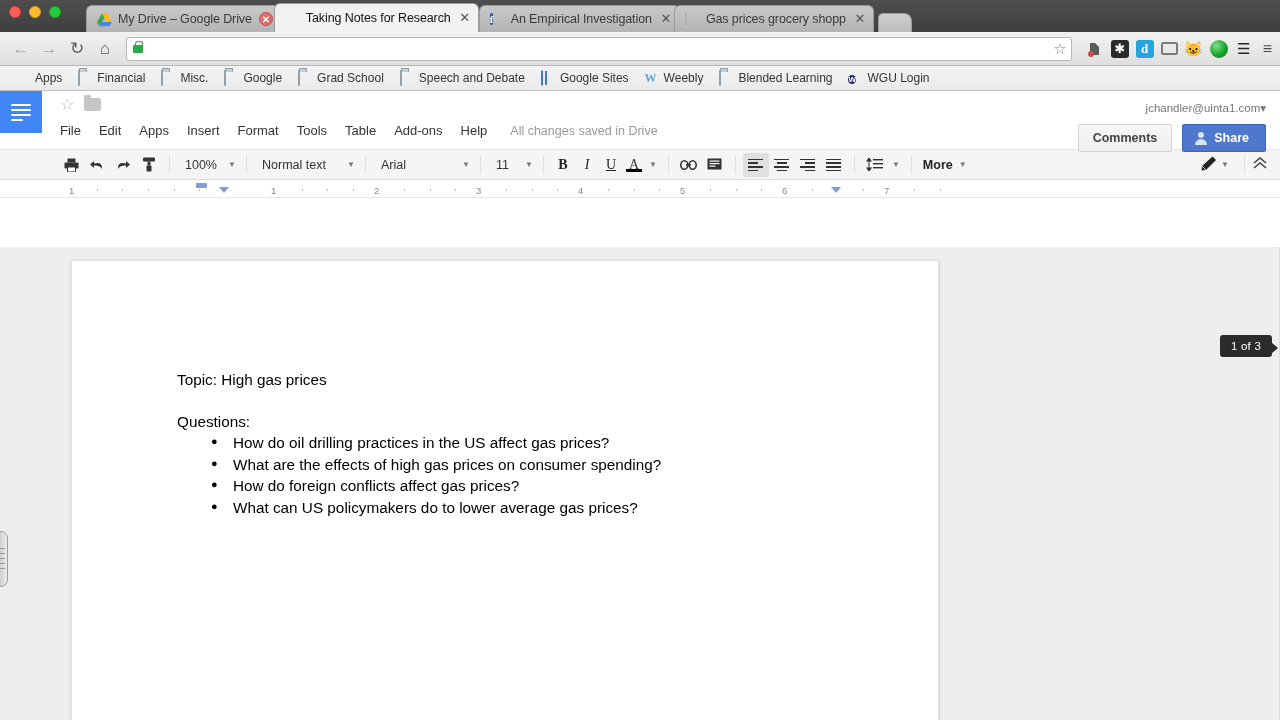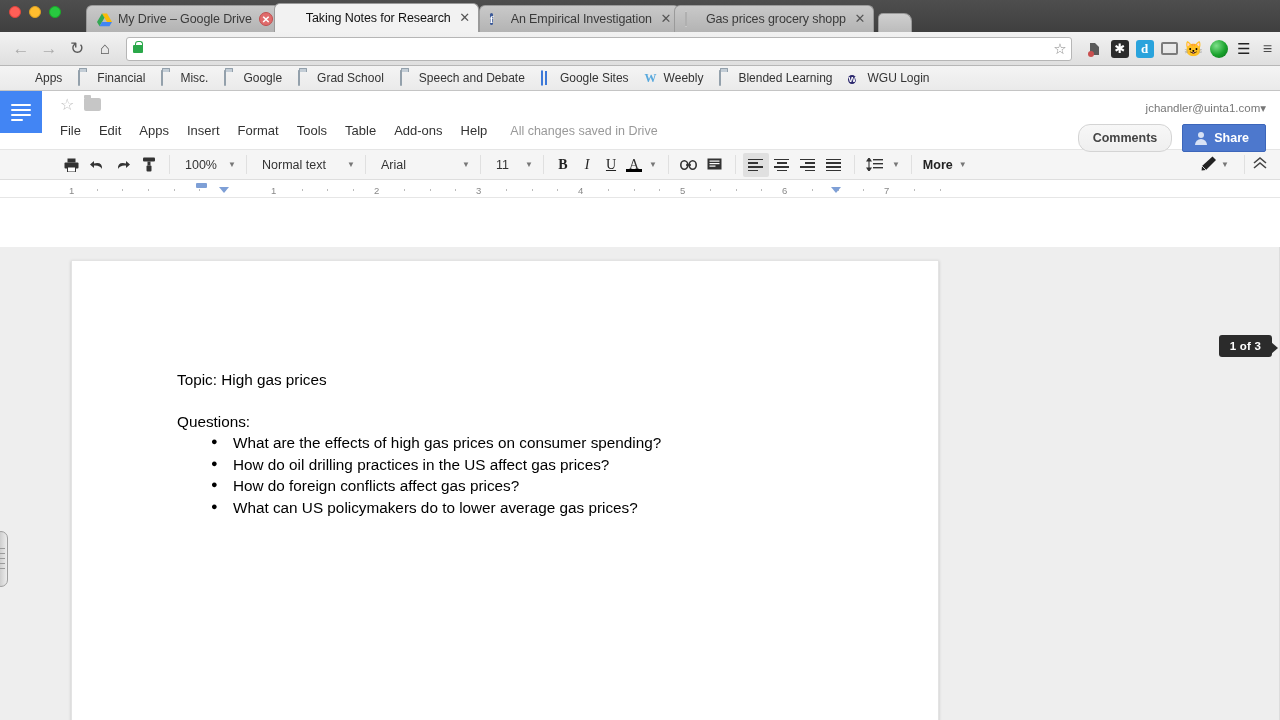--- a/index.html
+++ b/index.html
@@ -200,21 +200,21 @@
   .menubar { display: flex; align-items: center; gap: 0; margin-top: 7px; }
   .menu-item { font-size: 13px; color: #333; padding: 2px 9px; }
   .menubar .menu-item:first-child { padding-left: 0; }
   .saved-text { font-size: 12.5px; color: #999; margin-left: 14px; }
 
   .header-right { padding-right: 14px; padding-top: 7px; text-align: right; }
   .account { font-size: 11.5px; color: #777; }
   .header-btns { display: flex; gap: 10px; margin-top: 8px; justify-content: flex-end; }
   .btn-comments {
     background: linear-gradient(to bottom,#f7f7f7,#efefef); border: 1px solid #d4d4d4;
-    border-radius: 12px; font-size: 12.5px; color: #444; padding: 6px 14px; font-weight: bold;
+    border-radius: 2px; font-size: 12.5px; color: #444; padding: 6px 14px; font-weight: bold;
   }
   .btn-share {
     background: #4d78cd; border: 1px solid #3c66ba; border-radius: 2px;
     font-size: 12.5px; color: #fff; padding: 6px 16px 6px 12px; font-weight: bold;
     display: flex; align-items: center; gap: 6px;
   }
   .share-person { width: 13px; height: 13px; position: relative; flex:0 0 13px; }
   .share-person::before {
     content:""; position:absolute; left:3px; top:0; width:6px; height:6px; border-radius:50%; background:#d8e2f5;
   }
@@ -283,21 +283,21 @@
   .doc-list { margin: 0; padding-left: 34px; list-style: none; }
   .doc-list li {
     font-size: 15.3px; color: #000; line-height: 21.5px; position: relative; padding-left: 22px;
   }
   .doc-list li::before {
     content: "\25CF"; position: absolute; left: 0; top: -1px; font-size: 11px; color: #000;
   }
 
   .page-badge {
     position: absolute; right: 8px; top: 88px;
-    background: #2b2b2b; color: #fff; font-size: 11.5px; font-weight: bold;
+    background: #2b2b2b; color: #fff; font-size: 11.5px; font-weight: normal;
     padding: 5px 11px; border-radius: 3px; letter-spacing: 0.2px;
   }
   .page-badge::after {
     content:""; position: absolute; right: -6px; top: 7px;
     border-top: 6px solid transparent; border-bottom: 6px solid transparent;
     border-left: 7px solid #2b2b2b;
   }
 
   .left-handle {
     position: absolute; left: -6px; top: 284px; width: 14px; height: 56px;
@@ -661,22 +661,22 @@
       </div>
     </div>
 
     <div class="canvas">
       <div class="page">
         <div class="page-content">
           <div class="doc-line">Topic: High gas prices</div>
           <div class="doc-spacer"></div>
           <div class="doc-line">Questions:</div>
           <ul class="doc-list">
+            <li>How do oil drilling practices in the US affect gas prices?</li>
             <li>What are the effects of high gas prices on consumer spending?</li>
-            <li>How do oil drilling practices in the US affect gas prices?</li>
             <li>How do foreign conflicts affect gas prices?</li>
             <li>What can US policymakers do to lower average gas prices?</li>
           </ul>
         </div>
       </div>
 
       <div class="page-badge">1 of 3</div>
 
       <div class="left-handle">
           <i></i>

